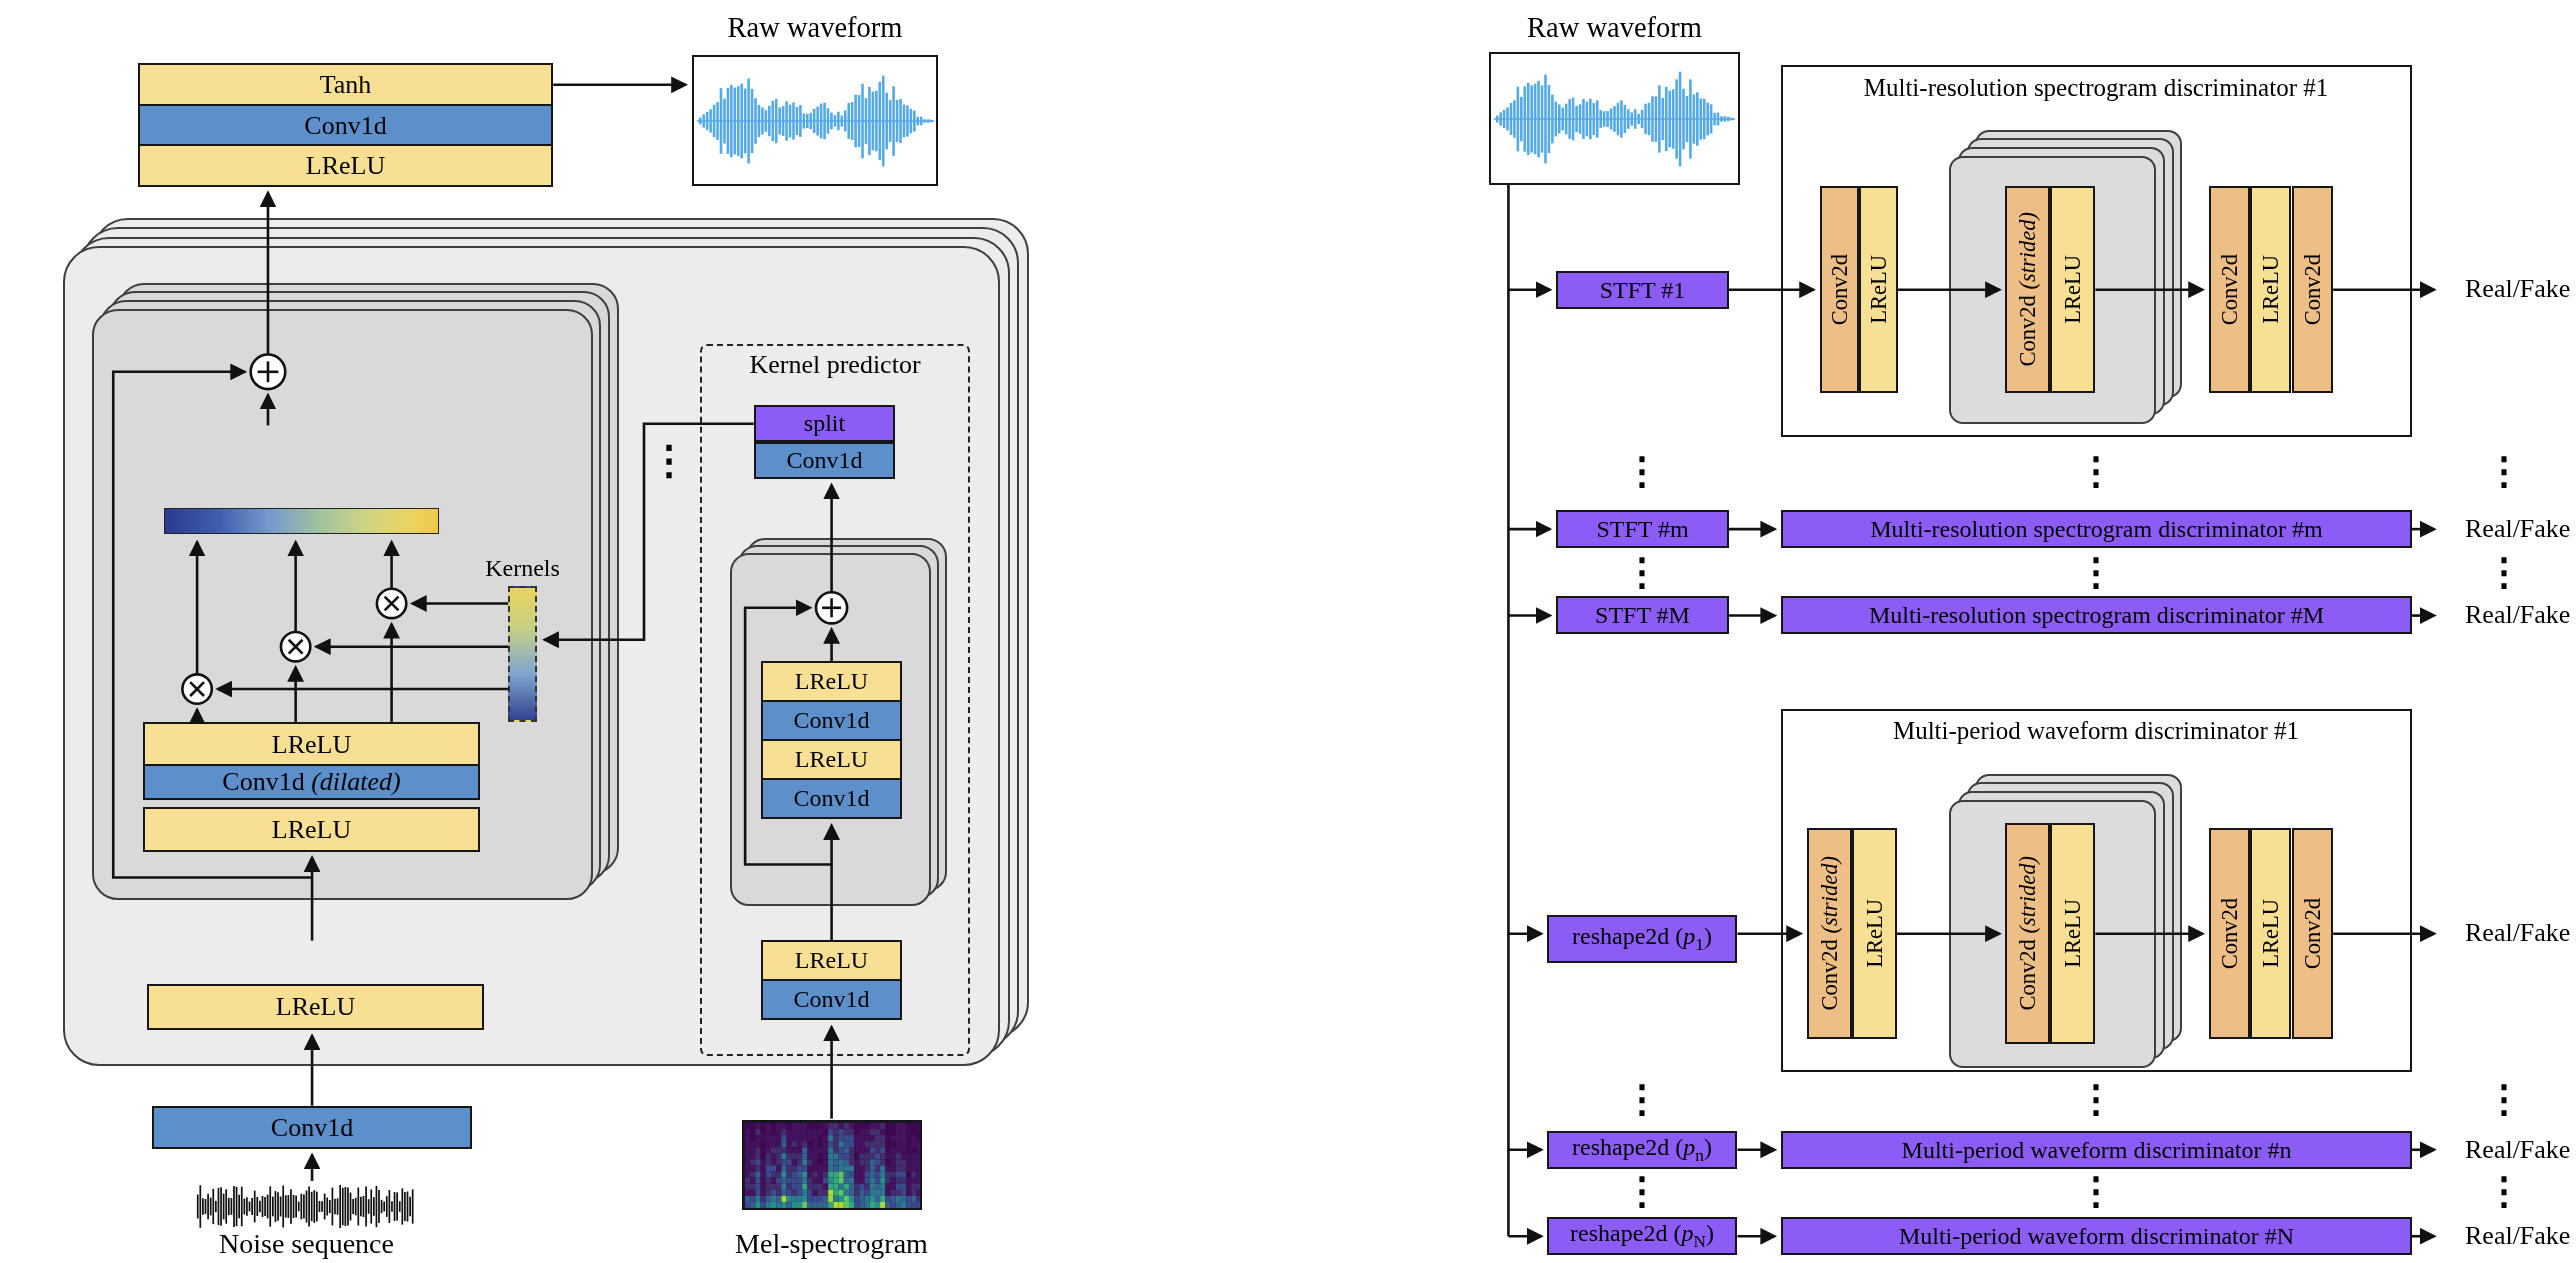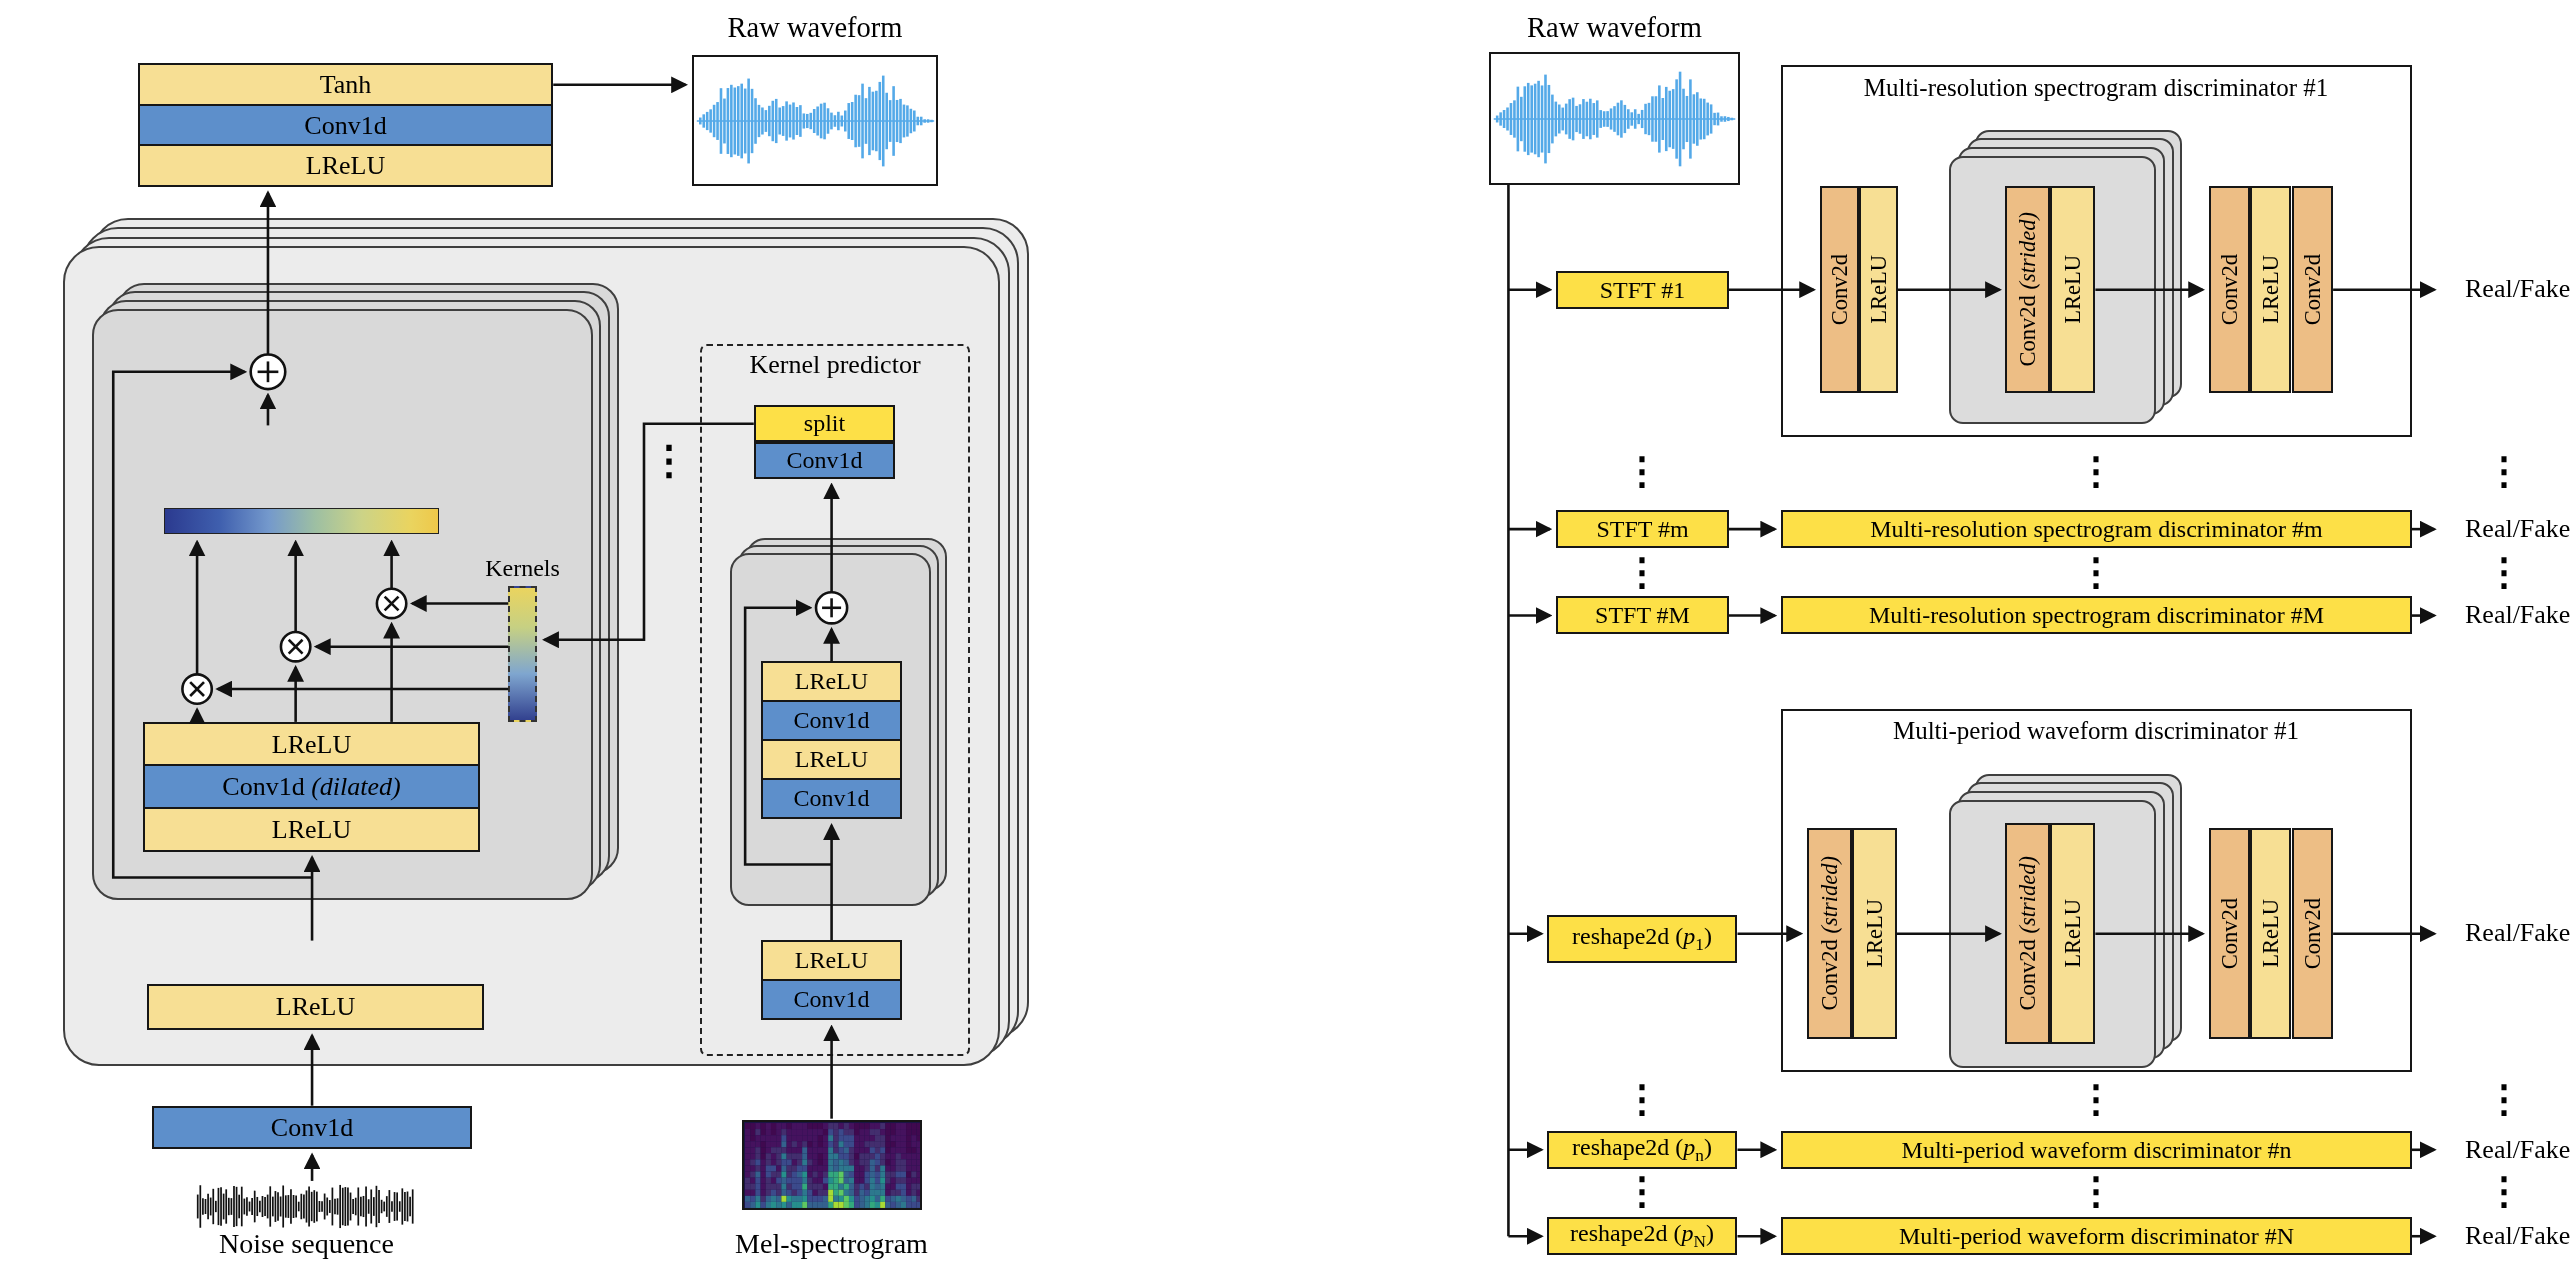--- a/index.html
+++ b/index.html
@@ -1,21 +1,21 @@
 <!DOCTYPE html>
 <html style="font-size:14px"><head>
 <meta charset="utf-8">
 <style>
   html,body{margin:0;padding:0;background:#fff;}
   body{font-family:"Liberation Serif",serif;color:#000;}
   .canvas{position:relative;width:2576px;height:1264px;background:#fff;overflow:hidden;}
   .abs{position:absolute;box-sizing:border-box;}
   .cont{position:absolute;box-sizing:border-box;border:2.2px solid #3f3f3f;}
   .box{position:absolute;box-sizing:border-box;border:2.6px solid #161616;display:flex;align-items:center;justify-content:center;
-       font-size:26px;background:#fde047;z-index:10;text-align:center;}
+       font-size:26px;background:#8b5cf6;z-index:10;text-align:center;}
   .f28{font-size:24px;}
   .vbox{position:absolute;box-sizing:border-box;border:2.6px solid #161616;display:flex;align-items:center;justify-content:center;background:#fff;z-index:10;}
   .vlabel{writing-mode:vertical-rl;transform:rotate(180deg);white-space:nowrap;font-size:22.5px;}
   .yellow{background:#f7df94;}
   .blue{background:#5d8fcb;}
   .green{background:#b6d7a8;}
   .orange{background:#edbe85;}
   .lbl i{font-style:italic;}
   sub{font-size:17.3px;}
   .caption{position:absolute;display:flex;align-items:center;justify-content:center;font-size:28px;z-index:10;}
@@ -139,21 +139,21 @@
     </div>
 
   <div class="lvcbar" style="left:164px;top:508px;width:275px;height:26px"></div>
 
   <div class="caption" style="left:462px;top:553px;width:121px;height:31px;font-size:24px">Kernels</div>
   <div class="kernelbar" style="left:508px;top:586px;width:29px;height:136px"></div>
 
   <div class="box yellow" style="left:143px;top:722px;width:337px;height:45px">
       <span class="lbl"><span>LReLU</span><i></i></span>
     </div>
-  <div class="box blue" style="left:143px;top:764px;width:337px;height:45px">
+  <div class="box blue" style="left:143px;top:764px;width:337px;height:36px">
       <span class="lbl"><span>Conv1d </span><i>(dilated)</i></span>
     </div>
   <div class="box yellow" style="left:143px;top:807px;width:337px;height:45px">
       <span class="lbl"><span>LReLU</span><i></i></span>
     </div>
 
   <div class="box yellow" style="left:147px;top:984px;width:337px;height:46px">
       <span class="lbl"><span>LReLU</span><i></i></span>
     </div>
 

